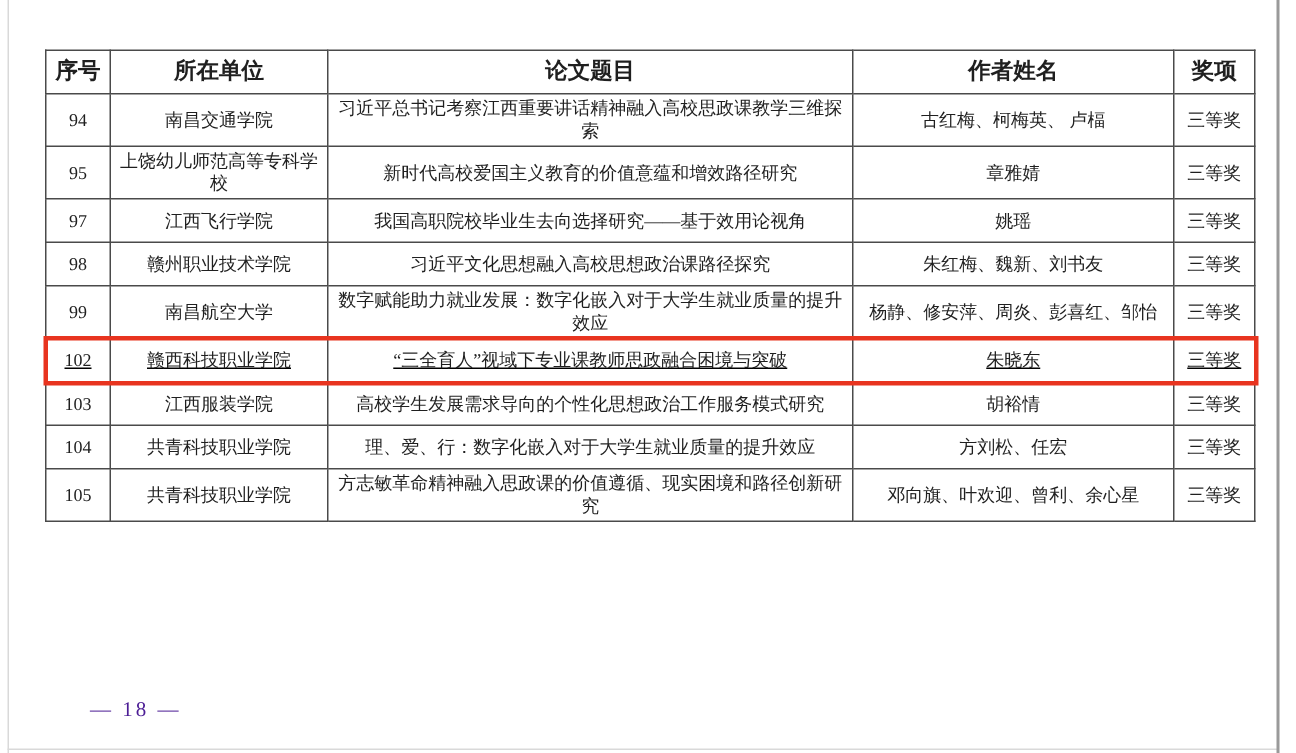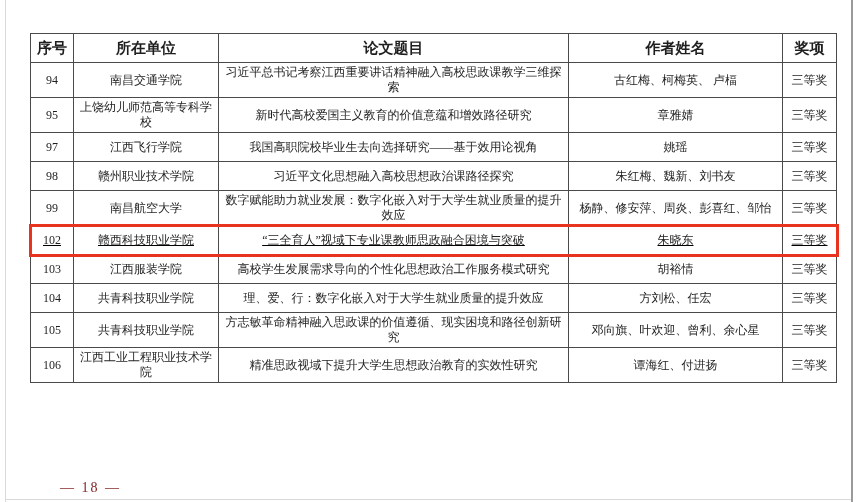--- a/index.html
+++ b/index.html
@@ -66,23 +66,23 @@
   col.c-title  { width: 350px; }
   col.c-author { width: 214px; }
   col.c-award  { width: 54px; }
   tr.highlighted {
     outline: 3px solid var(--highlight, #e8341f);
     outline-offset: -1px;
     text-decoration: underline;
   }
   .footer-page-num {
     position: absolute;
-    left: 60px; top: 480px;
+    left: 60px; top: 466px;
     font-size: 14px;
-    color: #7f1d1d;
+    color: #4c1d95;
     letter-spacing: 2px;
   }
 </style>
 </head>
 <body>
 
 <div class="page">
   <div class="edge-left"></div>
   <div class="edge-bottom"></div>
   <div class="edge-right"></div>
@@ -161,24 +161,17 @@
           <td>方刘松、任宏</td>
           <td>三等奖</td>
         </tr>
         <tr>
           <td>105</td>
           <td>共青科技职业学院</td>
           <td>方志敏革命精神融入思政课的价值遵循、现实困境和路径创新研究</td>
           <td>邓向旗、叶欢迎、曾利、余心星</td>
           <td>三等奖</td>
         </tr>
-        <tr>
-          <td>106</td>
-          <td>江西工业工程职业技术学院</td>
-          <td>精准思政视域下提升大学生思想政治教育的实效性研究</td>
-          <td>谭海红、付进扬</td>
-          <td>三等奖</td>
-        </tr>
       </tbody>
   </table>
 
   <div class="footer-page-num">— 18 —</div>
 </div>
 
 </body></html>

